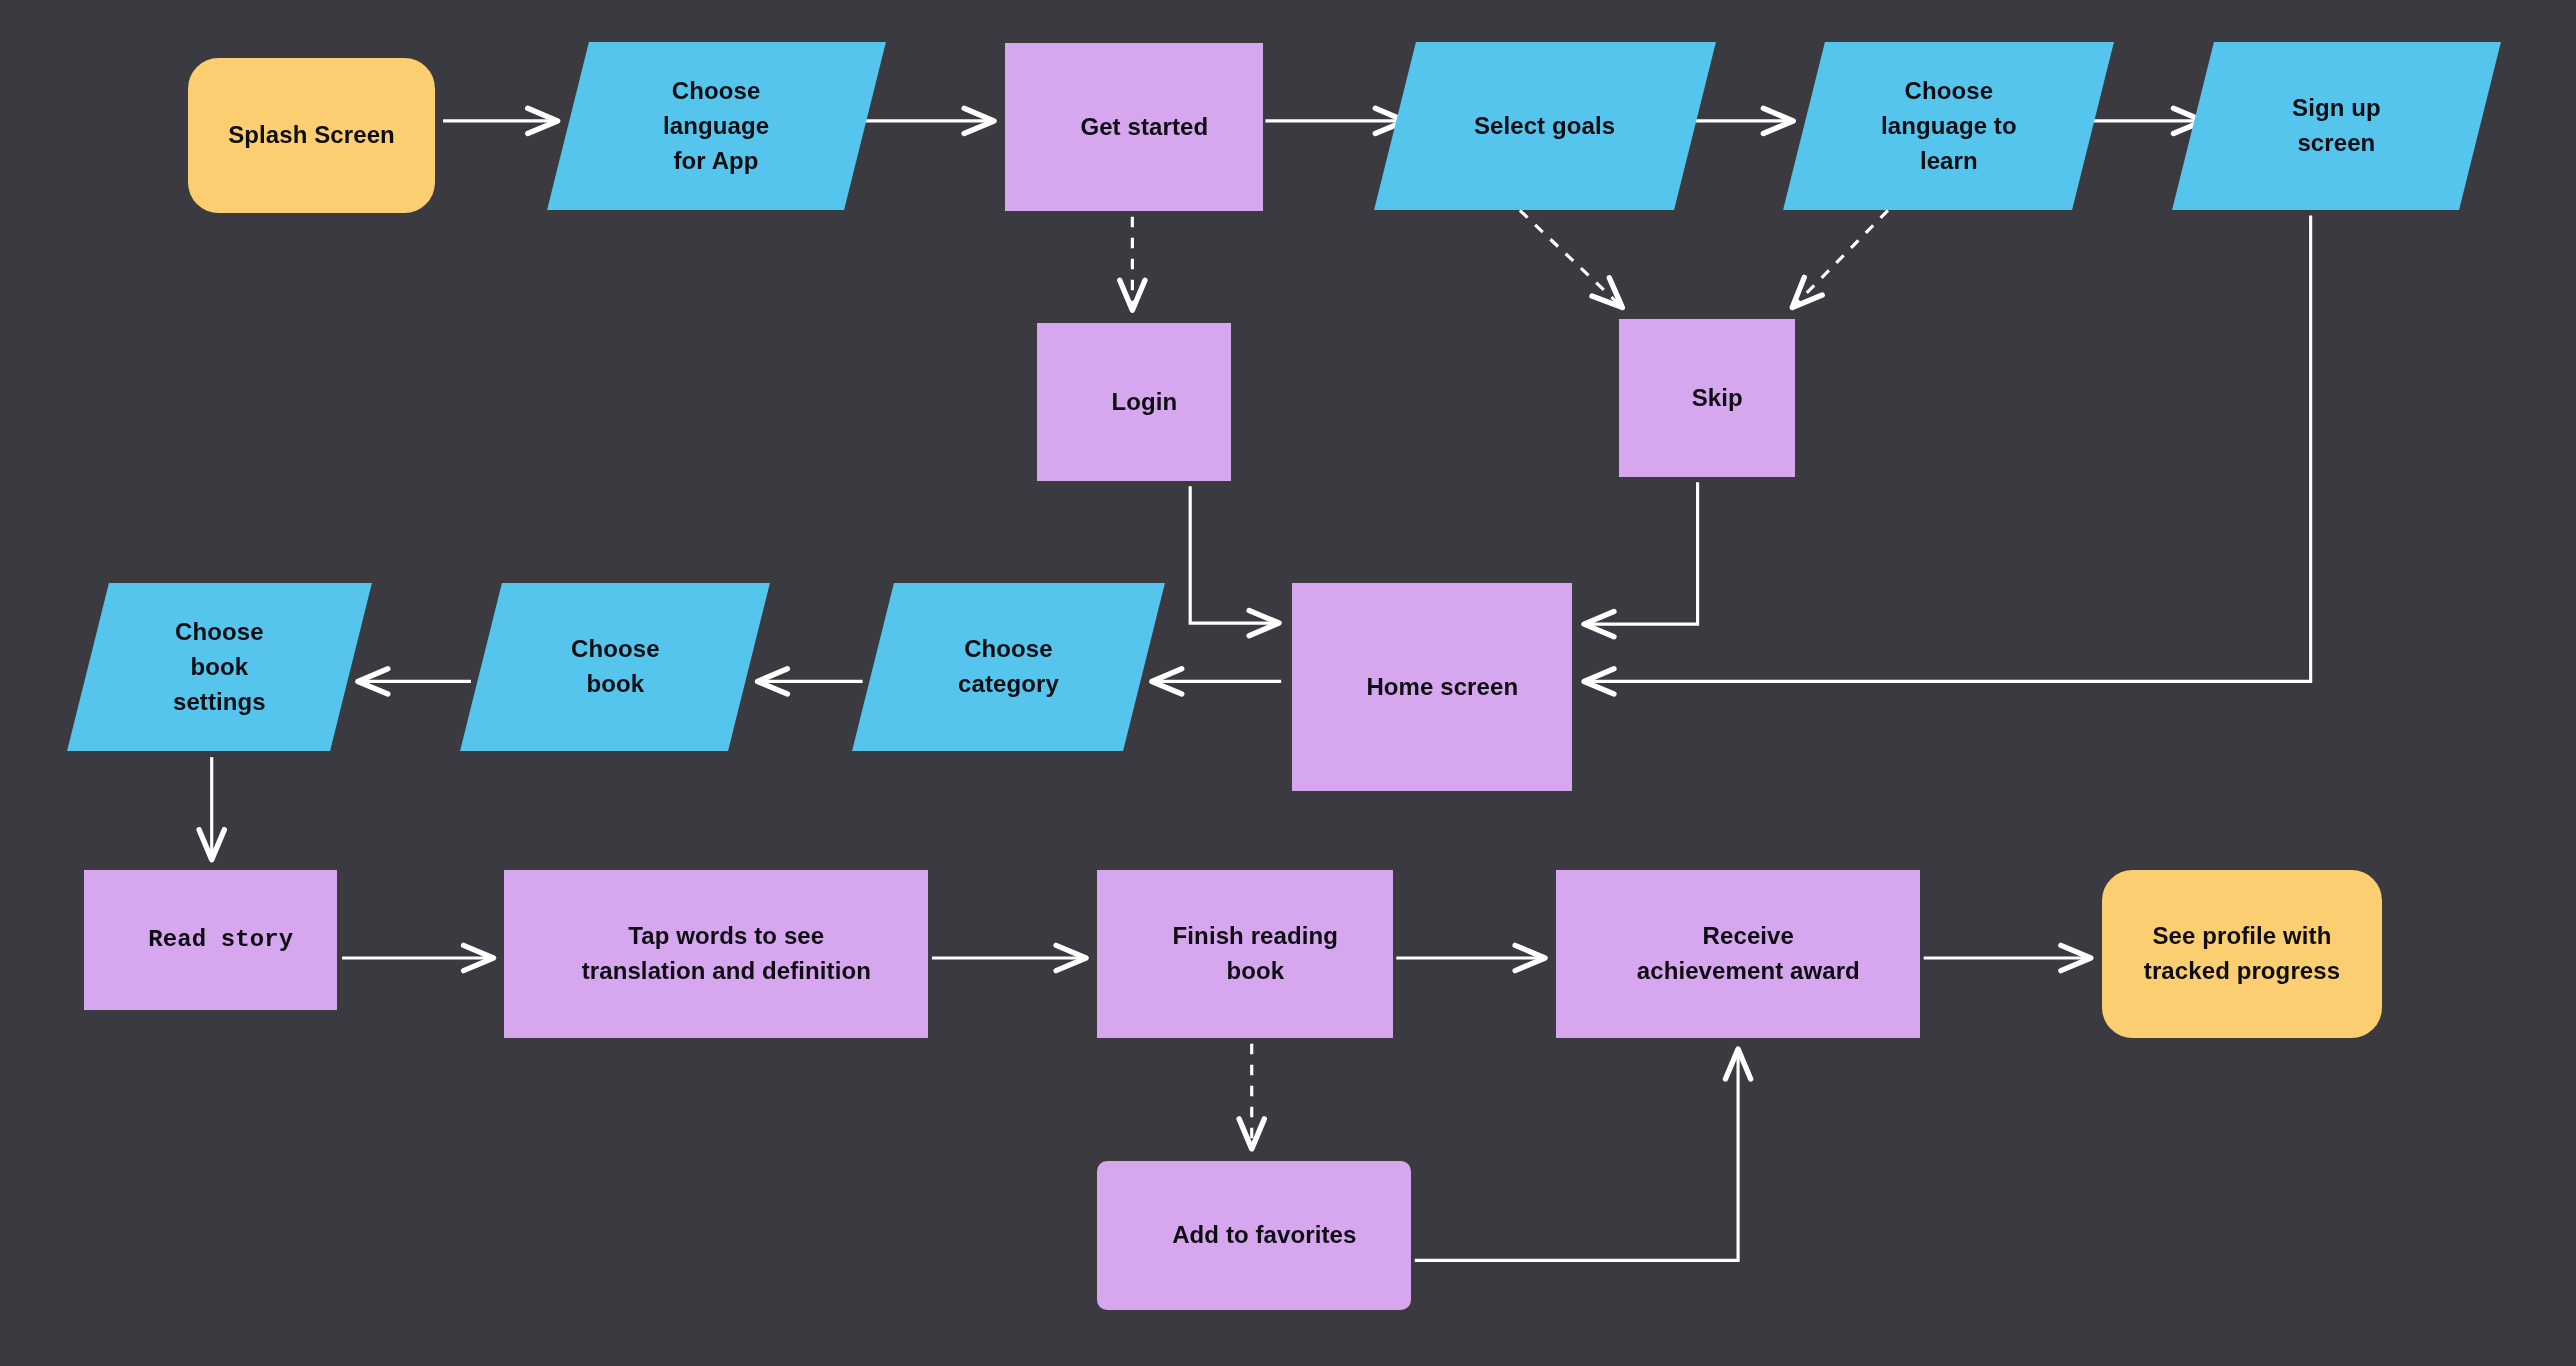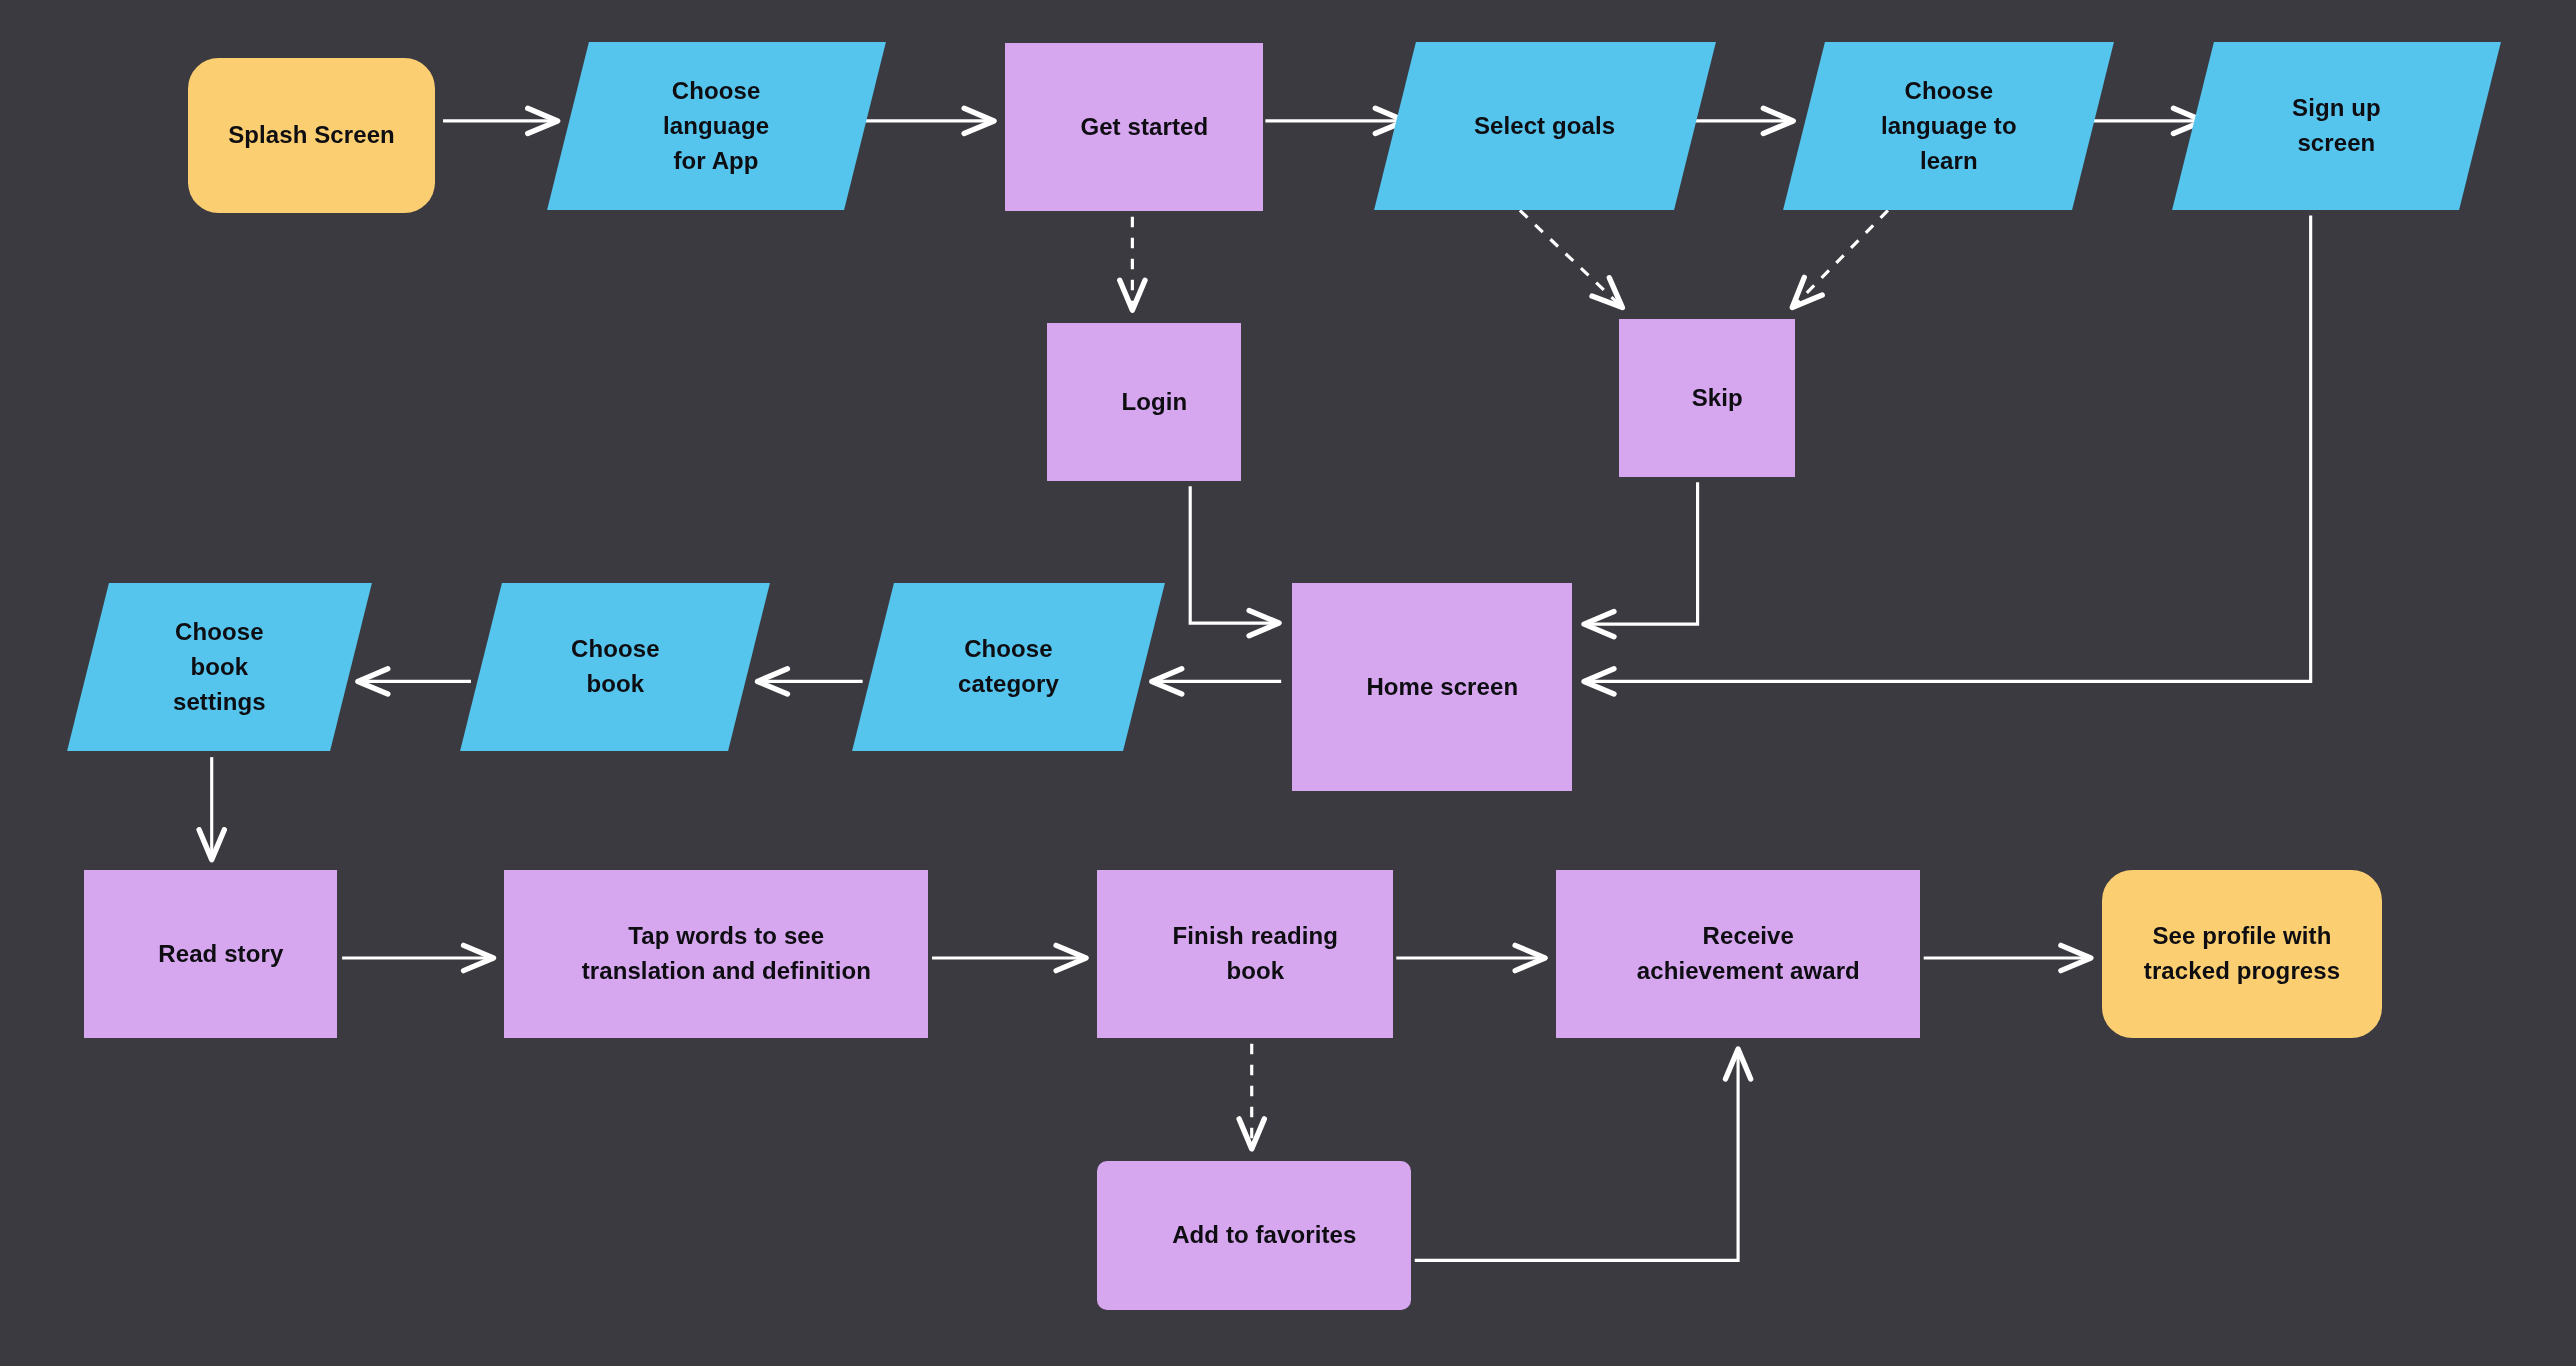--- a/index.html
+++ b/index.html
@@ -110,21 +110,21 @@
       </div>
       <div class="node shape-parallelogram fill-blue" style="left: 1804px; top: 42px; width: 289px; height: 168px; font-size: 24px;">
         <span class="label">Choose
 language to
 learn</span>
       </div>
       <div class="node shape-parallelogram fill-blue" style="left: 2193px; top: 42px; width: 287px; height: 168px; font-size: 24px;">
         <span class="label">Sign up
 screen</span>
       </div>
-      <div class="node shape-rect fill-purple" style="left: 1037px; top: 323px; width: 194px; height: 158px; font-size: 24px; margin-left: 10px;">
+      <div class="node shape-rect fill-purple" style="left: 1037px; top: 323px; width: 194px; height: 158px; font-size: 24px;">
         <span class="label">Login</span>
       </div>
       <div class="node shape-rect fill-purple" style="left: 1619px; top: 319px; width: 176px; height: 158px; font-size: 24px;">
         <span class="label">Skip</span>
       </div>
       <div class="node shape-parallelogram fill-blue" style="left: 88px; top: 583px; width: 263px; height: 168px; font-size: 24px;">
         <span class="label">Choose
 book
 settings</span>
       </div>
@@ -132,21 +132,21 @@
         <span class="label">Choose
 book</span>
       </div>
       <div class="node shape-parallelogram fill-blue" style="left: 873px; top: 583px; width: 271px; height: 168px; font-size: 24px;">
         <span class="label">Choose
 category</span>
       </div>
       <div class="node shape-rect fill-purple" style="left: 1292px; top: 583px; width: 280px; height: 208px; font-size: 24px;">
         <span class="label">Home screen</span>
       </div>
-      <div class="node shape-rect fill-purple" style="left: 84px; top: 870px; width: 253px; height: 168px; font-size: 24px;">
+      <div class="node shape-rect fill-purple" style="left: 84px; top: 870px; width: 253px; height: 140px; font-size: 24px; font-family: Liberation Mono, monospace;">
         <span class="label">Read story</span>
       </div>
       <div class="node shape-rect fill-purple" style="left: 504px; top: 870px; width: 424px; height: 168px; font-size: 24px;">
         <span class="label">Tap words to see
 translation and definition</span>
       </div>
       <div class="node shape-rect fill-purple" style="left: 1097px; top: 870px; width: 296px; height: 168px; font-size: 24px;">
         <span class="label">Finish reading
 book</span>
       </div>

